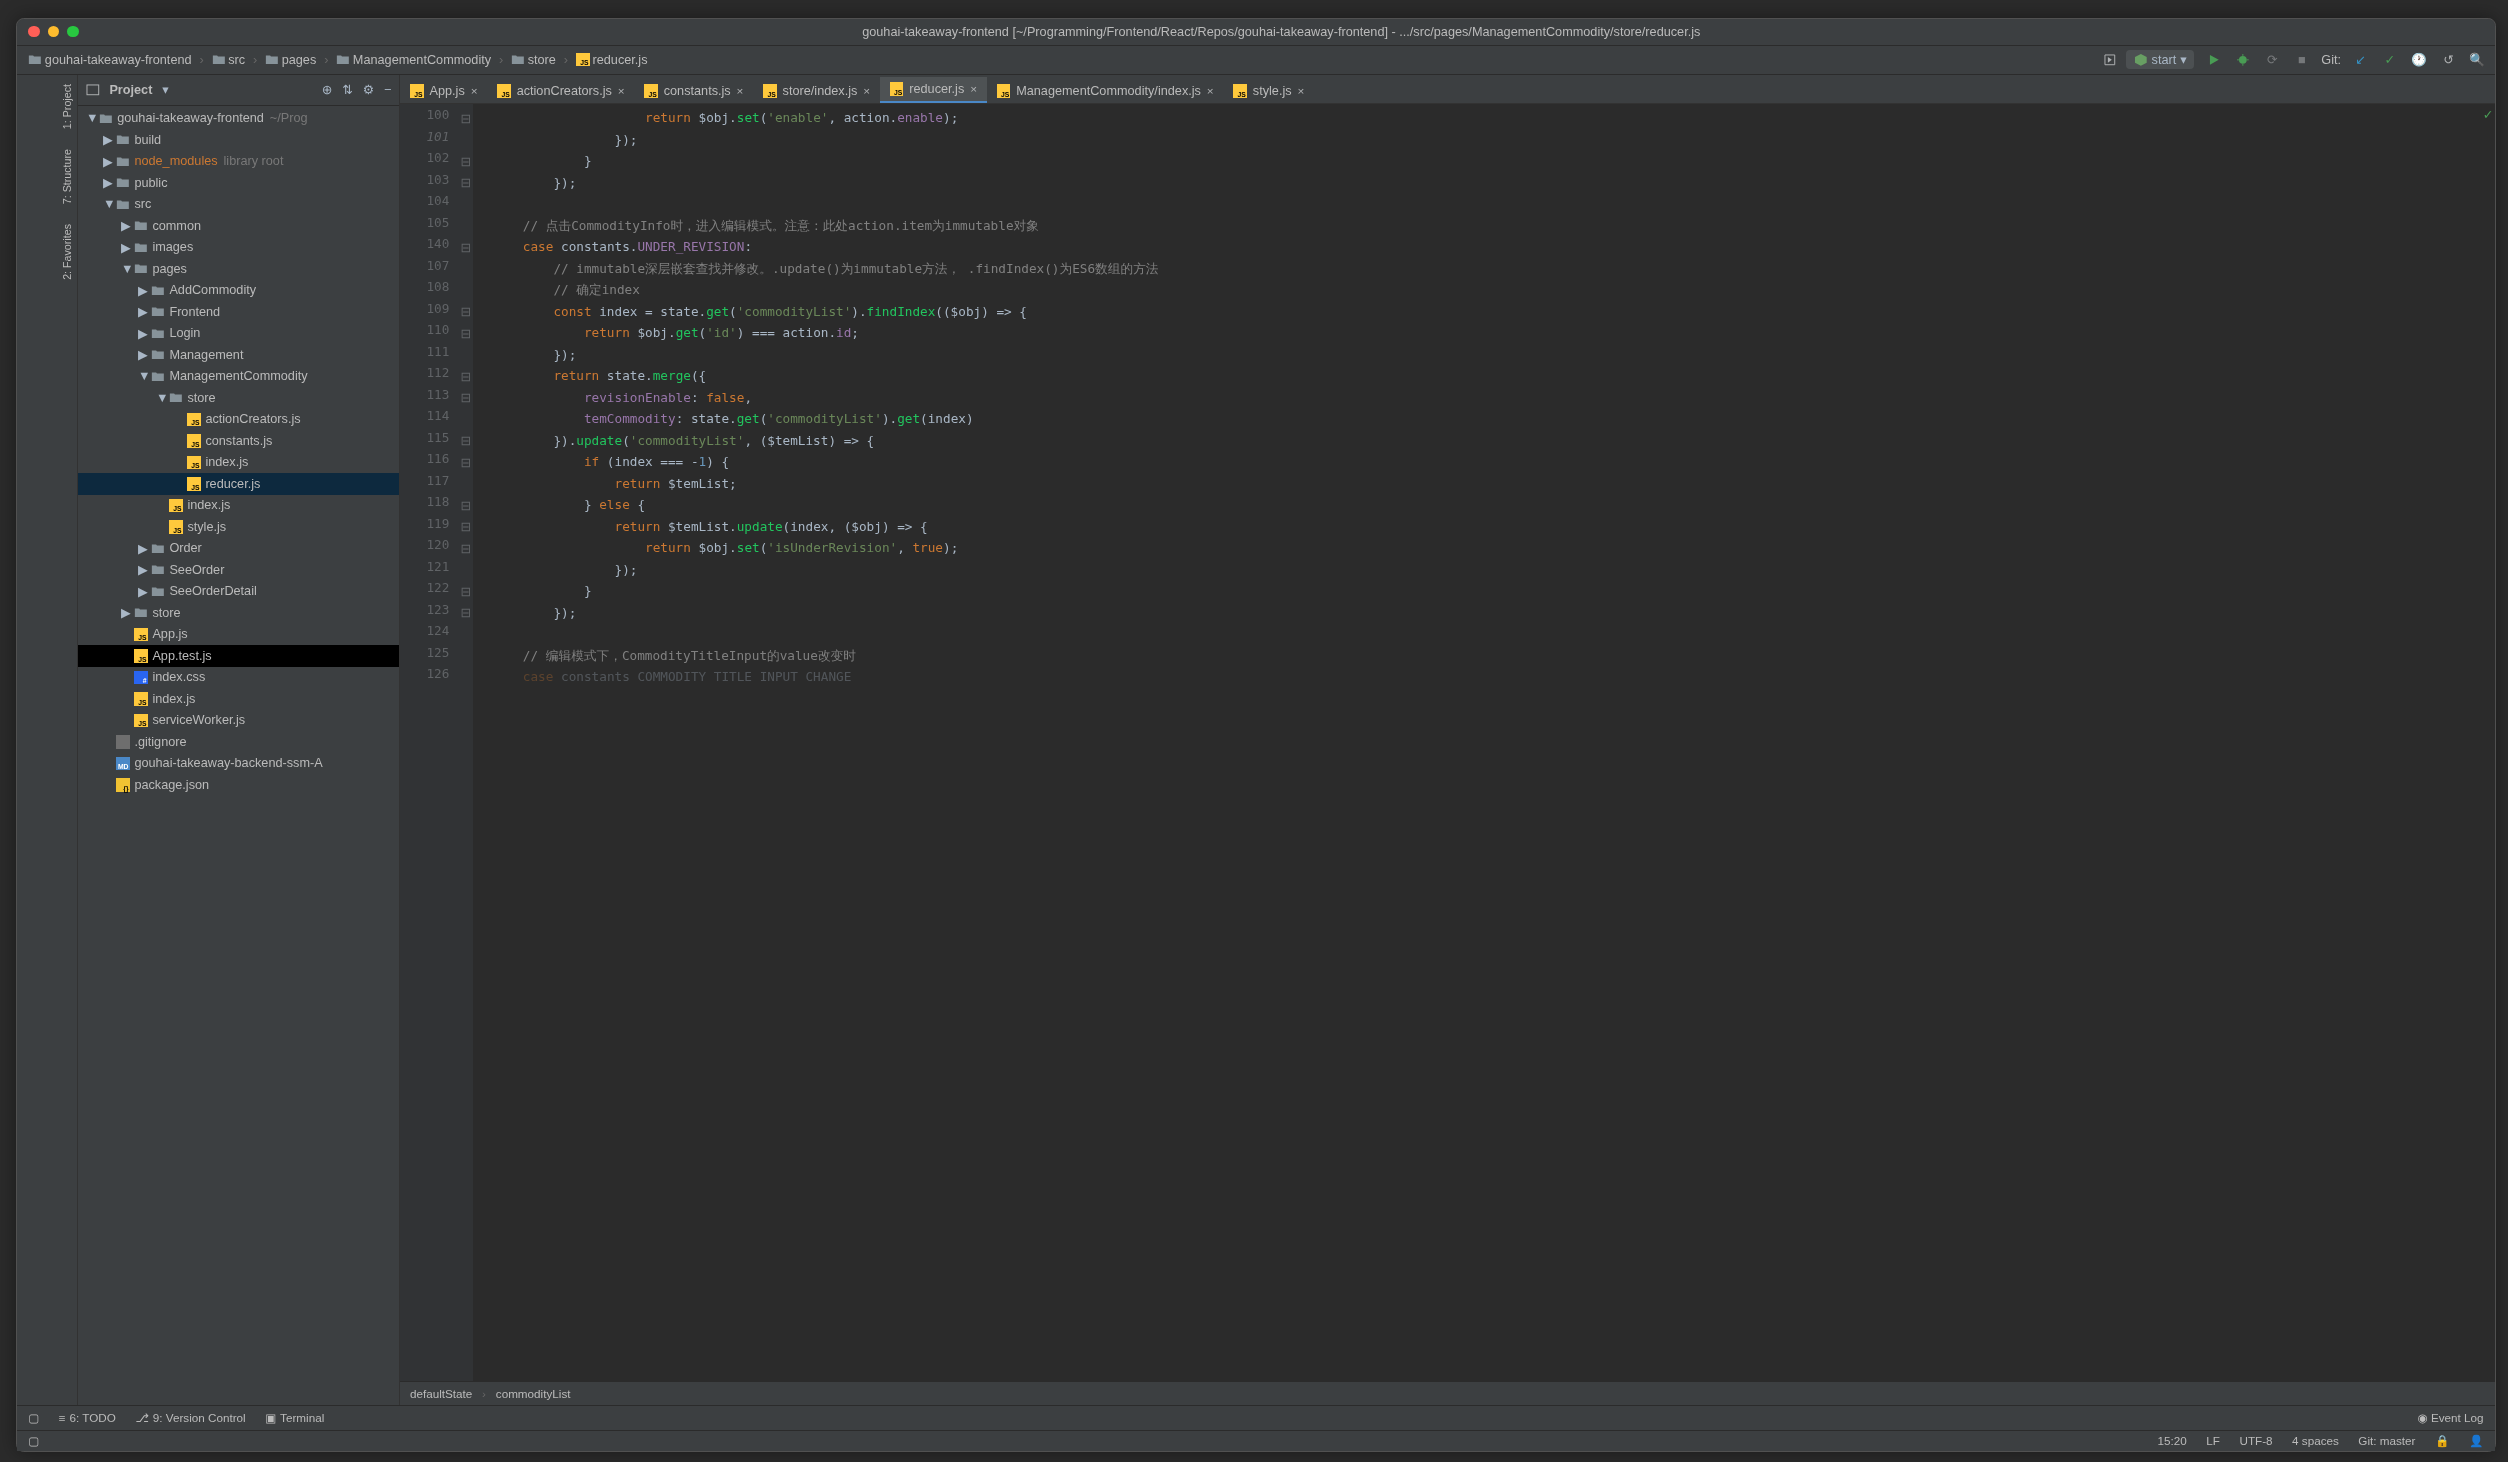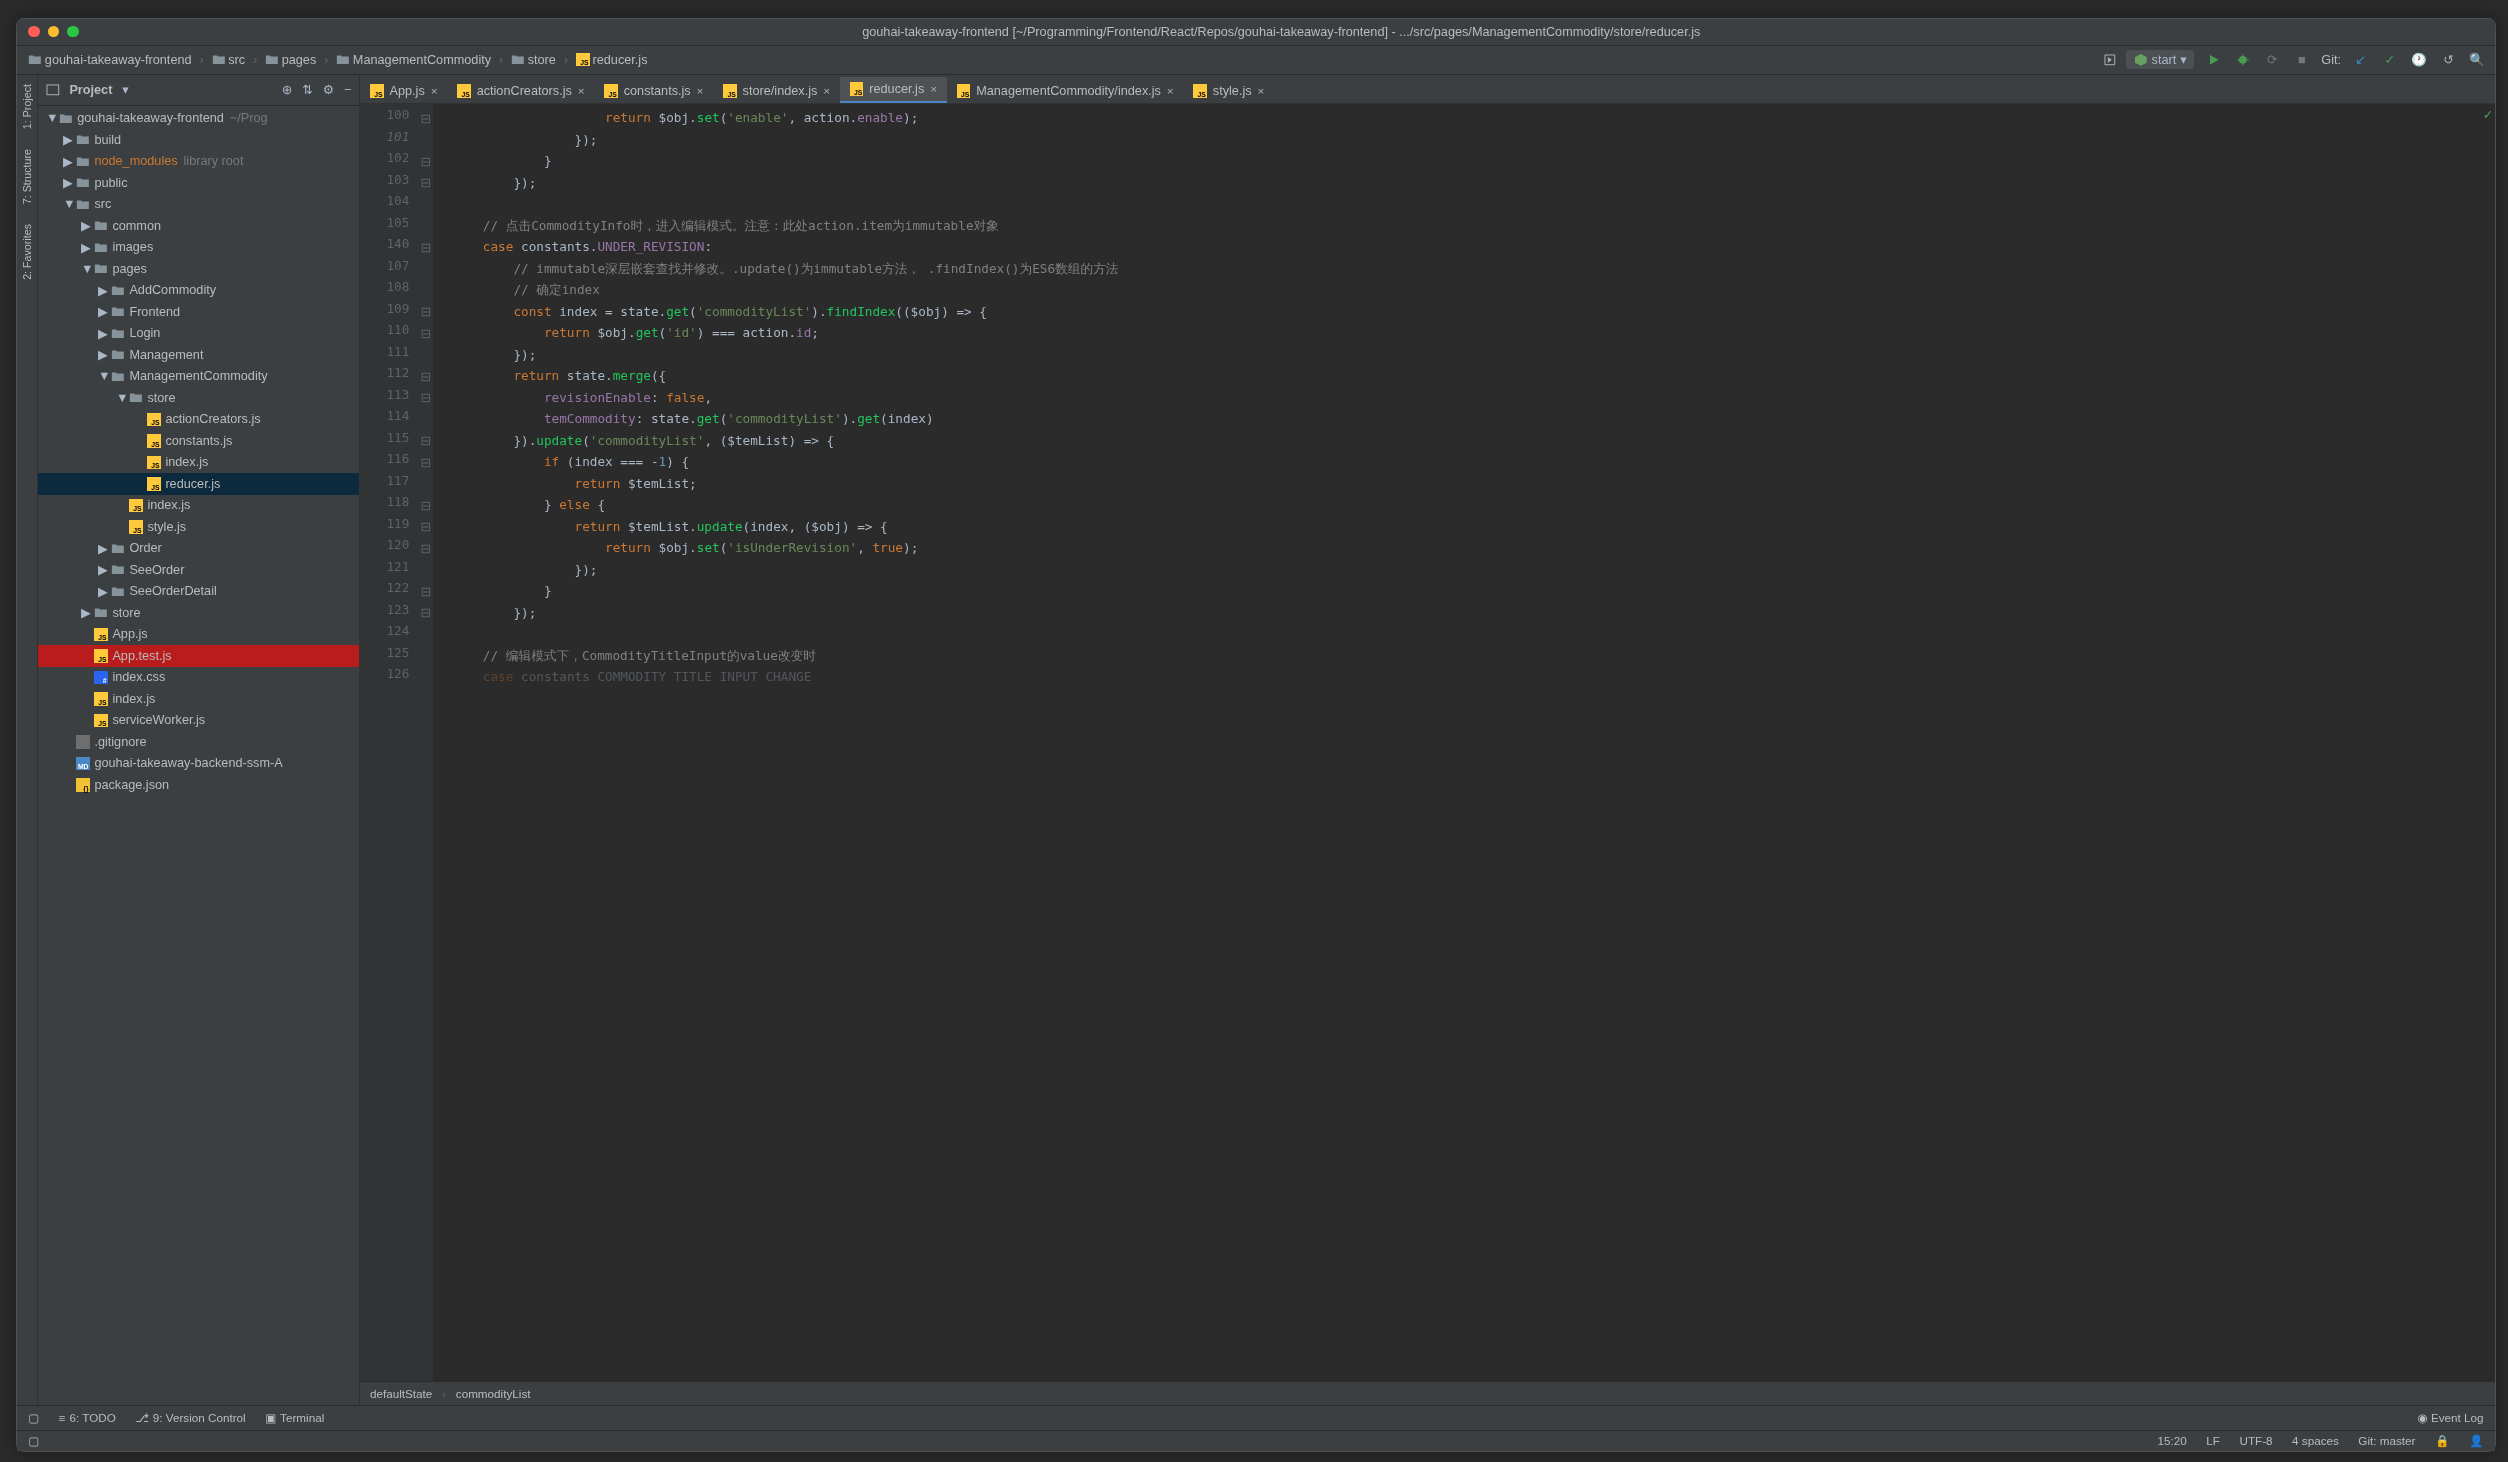--- a/index.html
+++ b/index.html
@@ -44,32 +44,32 @@
   padding: 0 7.8px; gap: 3.9px;
   border-bottom: 1px solid #2b2b2b;
 }
 .breadcrumbs { display: flex; align-items: center; gap: 2px; flex: 1; }
 .crumb { display: flex; align-items: center; gap: 2.9px; padding: 2px 3.9px; color: #bbbbbb; }
 .crumb svg { width: 13.7px; height: 13.7px; }
 .sep { color: #666; margin: 0 2px; }
 .toolbar-right { display: flex; align-items: center; gap: 9.8px; }
 .run-config { display: flex; align-items: center; gap: 3.9px; background: #4c5052; padding: 2px 7.8px; border-radius: 3.9px; }
 .btn-icon { width: 19.5px; height: 19.5px; display: flex; align-items: center; justify-content: center; color: #afb1b3; }
-.main { flex: 1; display: flex; overflow: hidden; }
+.main { flex: 1; display: flex; overflow: hidden; padding-left: 40px; }
 .left-gutter { width: 21.5px; background: #3c3f41; border-right: 1px solid #323232; display: flex; flex-direction: column; align-items: center; padding-top: 9.8px; }
 .left-gutter .vlabel { writing-mode: vertical-rl; transform: rotate(180deg); color: #bbbbbb; font-size: 10.7px; margin-bottom: 19.5px; }
 .sidebar { width: 322px; background: #3c3f41; border-right: 1px solid #323232; display: flex; flex-direction: column; }
 .sidebar-header { height: 31px; display: flex; align-items: center; padding: 0 7.8px; gap: 9.8px; border-bottom: 1px solid #2b2b2b; }
 .sidebar-header .lbl { color: #bbbbbb; font-weight: bold; }
 .sidebar-header .spacer { flex: 1; }
 .sidebar-header svg { width: 13.7px; height: 13.7px; color: #afb1b3; }
 .tree { flex:1; overflow: hidden; padding: 2px 0; }
 .tree-row { display: flex; align-items: center; height: 21.5px; padding-left: 7.8px; white-space: nowrap; }
 .tree-row.selected { background: #0d293e; }
-.tree-row.highlighted { background: #b91c1c; }
+.tree-row.highlighted { background: #000000; }
 .tree-row .arrow { width: 9.8px; display:inline-block; color:#a9b7c6; margin-right:2px;}
 .tree-row .icon { width: 15.6px; height: 15.6px; margin-right: 3.9px; display:flex;align-items:center;justify-content:center;}
 .tree-row .name { color:#bbbbbb; }
 .tree-row .hint { color:#787878; margin-left:5.9px;}
 .folder-icon { fill:#87939a; }
 .js-icon { background:#ffc93c; color:#000; font-size:6.8px; font-weight:bold; width:13.7px; height:13.7px; display:flex;align-items:flex-end;justify-content:flex-end;padding:0 1px 0 0;}
 .editor-area { flex: 1; display: flex; flex-direction: column; background: #2b2b2b; }
 .tabs { height: 29px; background: #3c3f41; display: flex; align-items:flex-end; border-bottom: 1px solid #323232;}
 .tab { display:flex; align-items:center; gap:5.9px; padding: 4.9px 9.8px; color:#bbbbbb; background: #3c3f41;}
 .tab.active { background: #4e5254; border-bottom: 2px solid #4a88c7; }

